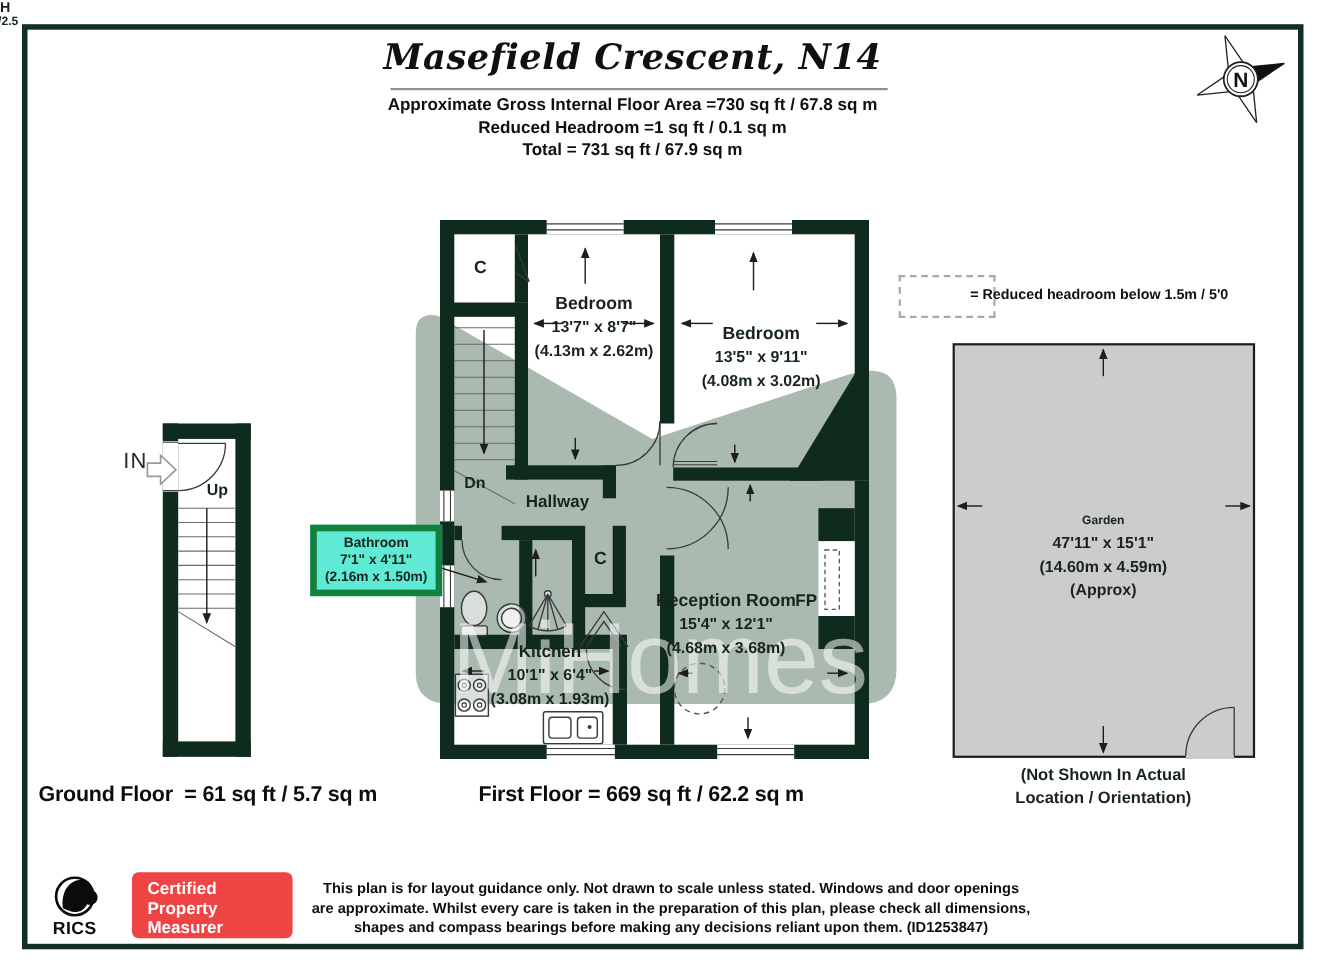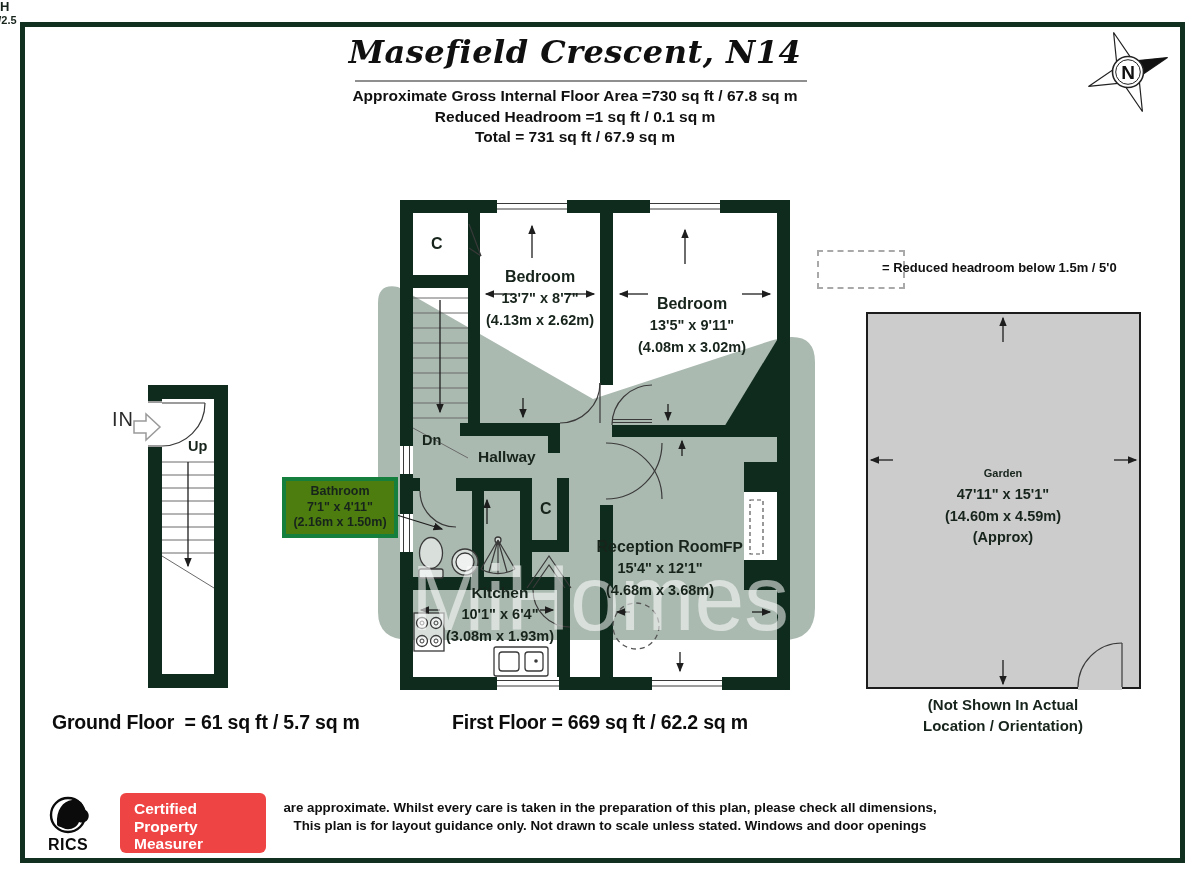--- a/index.html
+++ b/index.html
@@ -26,29 +26,29 @@
   }
   
   .legend-box{left:817px;top:250px;width:84px;height:35px;border:2px dashed #a9a9a9;background:#fff;}
   .legend-text{left:882px;top:260px;font-weight:700;font-size:13px;color:#101010;}
   
   .room-label{position:absolute;transform:translateX(-50%);text-align:center;font-weight:700;color:#17241c;}
   .room-label .nm{font-size:16px;line-height:22px;}
   .room-label .dim{font-size:14.5px;line-height:21.5px;}
   .small-label{position:absolute;font-weight:700;color:#17241c;}
   .bath-box{
-    left:282px;top:477px;width:104px;background:#4d7c0f;border:4px solid #15803d;
+    left:282px;top:477px;width:104px;background:#5eead4;border:6px solid #15803d;
     text-align:center;font-weight:700;font-size:12.5px;line-height:15.5px;color:#17241c;padding:3px 2px;
   }
   .ch-label{left:636px;top:613px;transform:translateX(-50%);text-align:center;font-weight:700;color:#17241c;}
   .ch-label .l1{font-size:13px;line-height:14px;}
   .ch-label .l2{font-size:11px;line-height:13px;}
   .in-label{left:112px;top:408px;font-size:20px;font-weight:400;color:#2a2a2a;letter-spacing:1px;}
   
-  .floor-area{top:711px;font-weight:700;font-size:19.5px;color:#0c0c0c;white-space:pre;letter-spacing:-0.2px;margin-left:17px;}
+  .floor-area{top:711px;font-weight:700;font-size:19.5px;color:#0c0c0c;white-space:pre;letter-spacing:-0.2px;}
   .badge{
     left:120px;top:793px;width:146px;height:60px;background:#ef4444;border-radius:6px;
     color:#fff;font-weight:700;font-size:15.5px;line-height:17.5px;padding-top:7px;padding-left:14px;box-sizing:border-box;
   }
   .rics-word{left:30px;top:836px;width:76px;text-align:center;font-weight:800;font-size:16px;color:#0b0b0b;letter-spacing:.5px;}
   .disclaimer{
     left:265px;top:799px;width:690px;text-align:center;
     font-weight:700;font-size:13.3px;line-height:17.5px;color:#101010;
   }
   .note{font-size:15px;line-height:21px;}
@@ -340,15 +340,16 @@
 <div class="abs floor-area" style="left:435px;">First Floor = 669 sq ft / 62.2 sq m</div>
 
 <div class="abs rics-word">RICS</div>
 <div class="abs badge">
   <div>Certified</div>
   <div>Property</div>
   <div>Measurer</div>
 </div>
 
 <div class="abs disclaimer">
+  <div>This plan is for layout guidance only. Not drawn to scale unless stated. Windows and door openings</div>
   <div>are approximate. Whilst every care is taken in the preparation of this plan, please check all dimensions,</div>
-  <div>This plan is for layout guidance only. Not drawn to scale unless stated. Windows and door openings</div>
+  <div>shapes and compass bearings before making any decisions reliant upon them. (ID1253847)</div>
 </div>
 
 </body></html>

